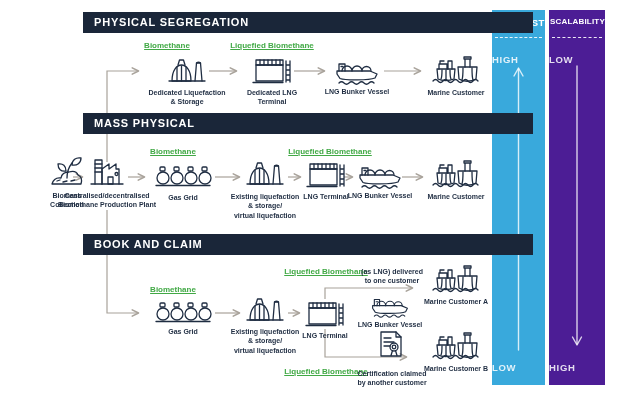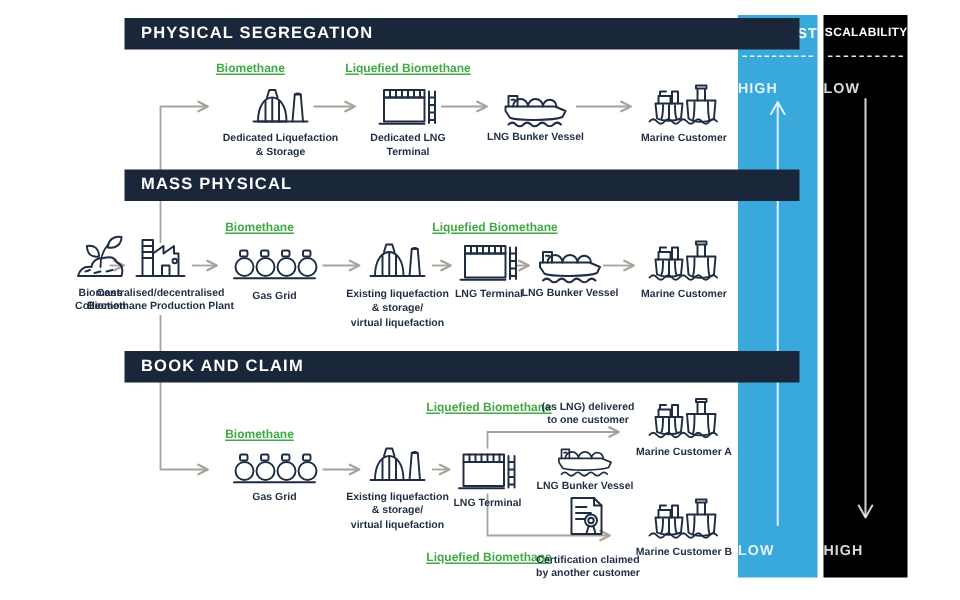--- a/index.html
+++ b/index.html
@@ -3,21 +3,21 @@
 <meta charset="utf-8">
 <style>
   html,body{margin:0;padding:0;background:#fff;}
   .canvas{position:relative;width:640px;height:400px;background:#ffffff;overflow:hidden;
           font-family:"Liberation Sans",sans-serif;}
   .hdr{position:absolute;left:35px;width:450px;height:21px;background:#1a2639;color:#ffffff;
        font-size:11px;font-weight:700;letter-spacing:.8px;line-height:21px;padding-left:11px;
        box-sizing:border-box;z-index:3;margin-left:48px;}
   .col{position:absolute;top:10px;height:375px;z-index:1;}
   .col-cost{left:492px;width:53px;background:#39a9dc;}
-  .col-scal{left:549px;width:56px;background:#000000;}
+  .col-scal{left:549px;width:56px;background:#4c1d95;}
   .col-title{position:absolute;top:7px;width:100%;text-align:right;color:#fff;font-weight:700;}
   .col-cost .col-title{font-size:9.5px;letter-spacing:.6px;}
   .col-scal .col-title{font-size:8px;letter-spacing:.2px;}
   .col-sep{position:absolute;top:27px;left:3px;right:3px;border-top:1.5px dashed rgba(255,255,255,.9);}
   .col-lbl{position:absolute;width:100%;color:rgba(255,255,255,.85);
            font-weight:700;font-size:9.5px;letter-spacing:.7px;}
   .lbl-top{top:44px;}
   .lbl-bottom{top:352px;}
   .connectors{position:absolute;left:0;top:0;z-index:2;pointer-events:none;}
   .ic{position:absolute;z-index:3;stroke:#1f2d42;fill:none;stroke-width:1.3;

